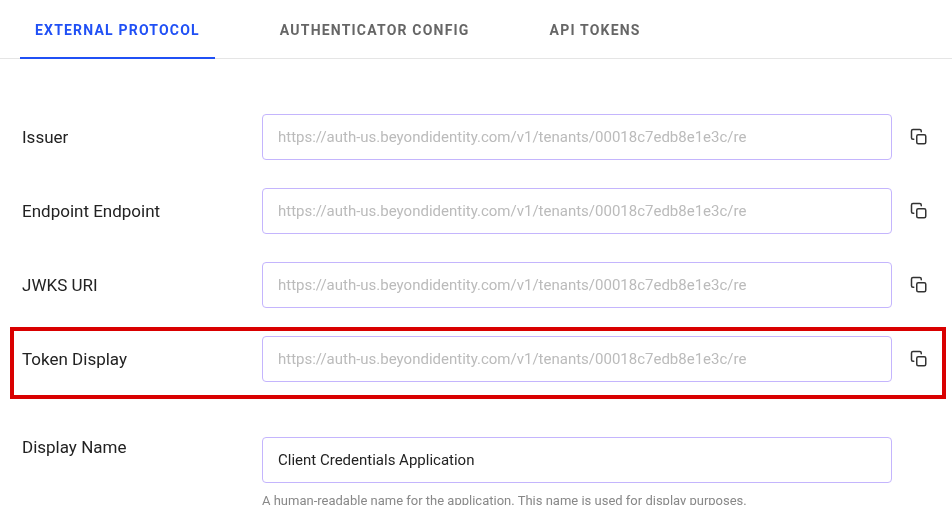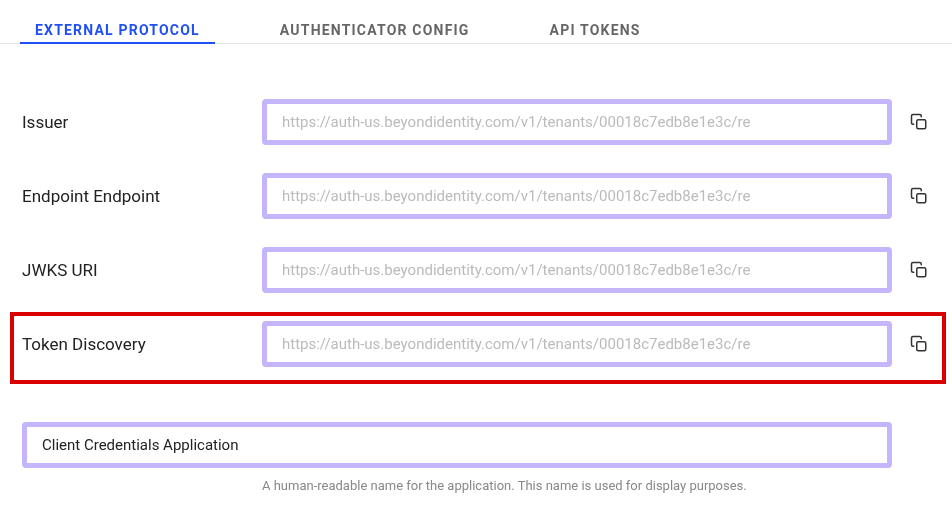--- a/index.html
+++ b/index.html
@@ -17,21 +17,21 @@
     
     .tabs {
       display: flex;
       border-bottom: 1px solid #e5e5e5;
       padding-left: 20px;
       gap: 50px;
       margin-bottom: 55px;
     }
     
     .tab {
-      padding: 22px 15px 5px 15px;
+      padding: 22px 15px 20px 15px;
       font-size: 14px;
       font-weight: 700;
       letter-spacing: 1.2px;
       color: #666;
       cursor: pointer;
       position: relative;
     }
     
     .tab.active {
       color: #2050f5;
@@ -62,21 +62,21 @@
       width: 240px;
       font-size: 17px;
       color: #222;
       flex-shrink: 0;
     }
     
     .form-input {
       flex: 1;
       height: 46px;
       padding: 0 15px;
-      border: 5px solid #c4b5fd;
+      border: 1px solid #c4b5fd;
       border-radius: 4px;
       font-size: 15px;
       color: #bbb;
       font-family: inherit;
     }
     
     .form-input.display-name {
       color: #222;
       margin-top: 27px;
     }
@@ -151,31 +151,32 @@
     <input class="form-input" type="text" readonly="" value="https://auth-us.beyondidentity.com/v1/tenants/00018c7edb8e1e3c/re" style="">
     <div class="copy-icon">
       <svg width="18" height="18" viewBox="0 0 24 24" fill="none" stroke="#333" stroke-width="2" stroke-linecap="round" stroke-linejoin="round">
           <rect x="9" y="9" width="12" height="12" rx="2"></rect>
           <path d="M5 15H4a2 2 0 0 1-2-2V4a2 2 0 0 1 2-2h9a2 2 0 0 1 2 2v1"></path>
         </svg>
     </div>
   </div>
 
   <div class="form-row">
-    <div class="form-label">Token Discovery</div>
+    <div class="form-label">Token Display</div>
     <input class="form-input" type="text" readonly="" value="https://auth-us.beyondidentity.com/v1/tenants/00018c7edb8e1e3c/re" style="">
     <div class="copy-icon">
       <svg width="18" height="18" viewBox="0 0 24 24" fill="none" stroke="#333" stroke-width="2" stroke-linecap="round" stroke-linejoin="round">
           <rect x="9" y="9" width="12" height="12" rx="2"></rect>
           <path d="M5 15H4a2 2 0 0 1-2-2V4a2 2 0 0 1 2-2h9a2 2 0 0 1 2 2v1"></path>
         </svg>
     </div>
   </div>
 
   <div class="form-row">
+    <div class="form-label">Display Name</div>
     <input class="form-input display-name" type="text" value="Client Credentials Application" style="">
     <div style="width:38px;flex-shrink:0;"></div>
   </div>
 
   <div class="help-text">A human-readable name for the application. This name is used for display purposes.</div>
 
   <div class="highlight-box"></div>
 </div>
 
 </body></html>

